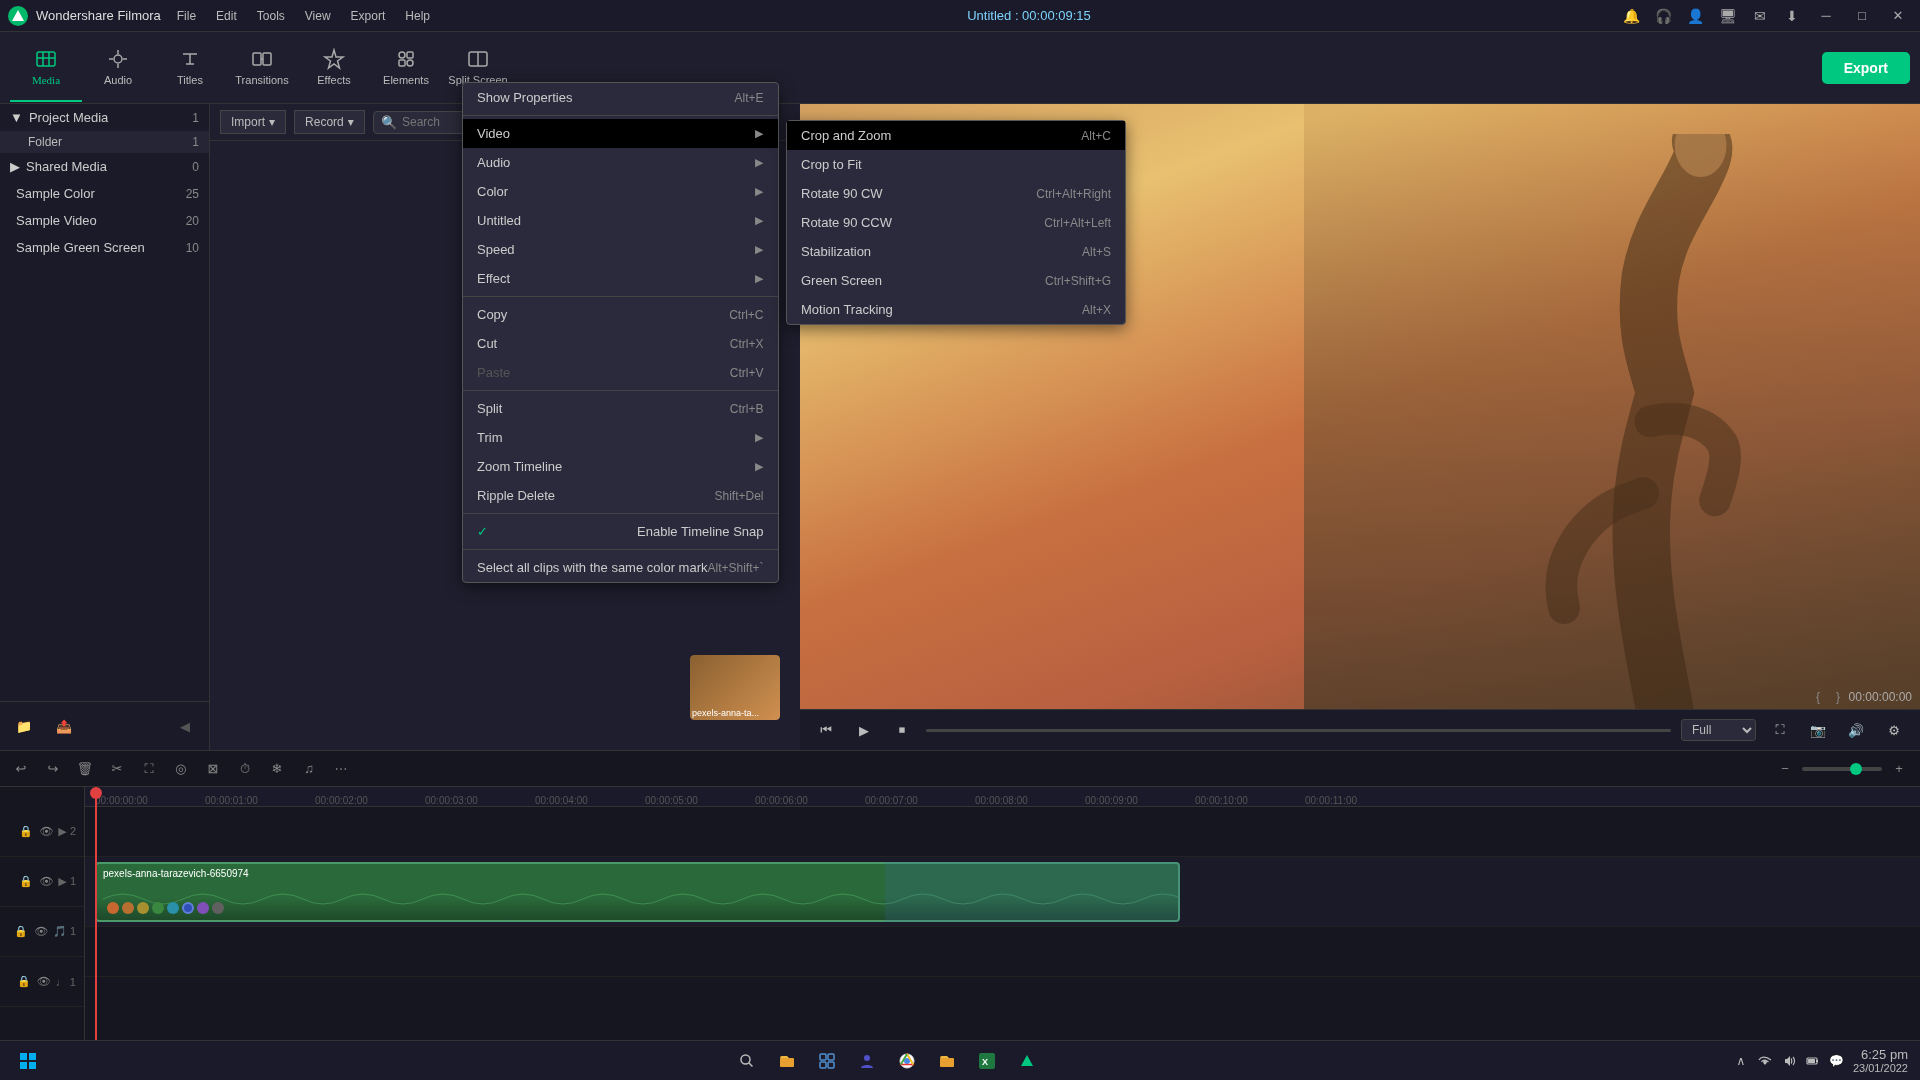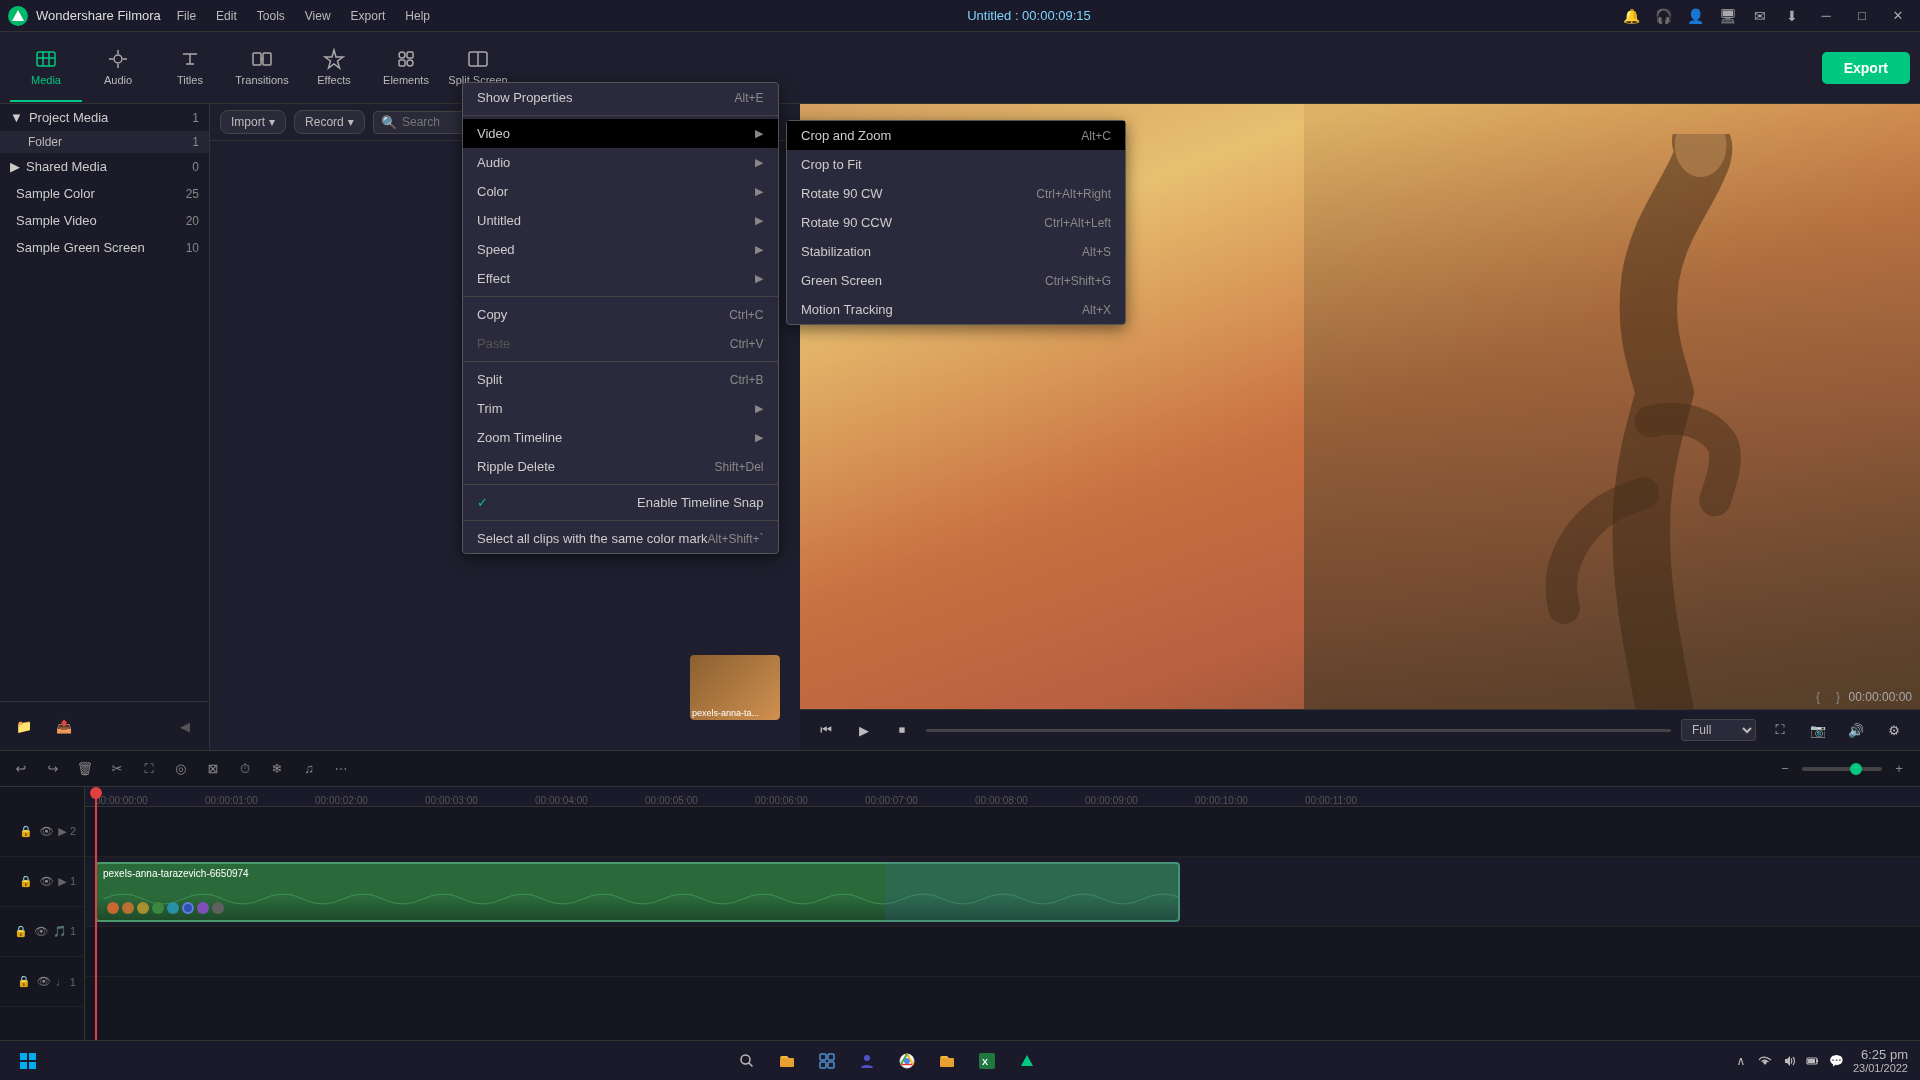--- a/index.html
+++ b/index.html
@@ -13,42 +13,42 @@
     #menu-bar { display: flex; gap: 4px; }
     .menu-item { padding: 2px 8px; color: #bbb; cursor: pointer; font-size: 12px; }
     #title-center { color: #7dd3fc; font-size: 13px; }
     #title-bar-right { display: flex; align-items: center; gap: 8px; }
     .title-icon { width: 24px; height: 24px; display: flex; align-items: center; justify-content: center; cursor: pointer; color: #aaa; font-size: 14px; }
     .window-btn { width: 28px; height: 28px; display: flex; align-items: center; justify-content: center; cursor: pointer; color: #aaa; }
 
     
     #toolbar { display: flex; align-items: center; background: #1e1e2e; height: 72px; border-bottom: 1px solid #333; padding: 0 10px; gap: 0; }
     .toolbar-item { display: flex; flex-direction: column; align-items: center; justify-content: center; width: 72px; height: 68px; cursor: pointer; color: #bbb; gap: 4px; font-size: 11px; border-bottom: 2px solid transparent; }
-    .toolbar-item.active { color: #00c880; border-bottom-color: #00c880; }
+    .toolbar-item.active { color: #00c880; border-bottom-color: #00c880; font-family: Liberation Serif, serif; }
     .toolbar-item svg { width: 22px; height: 22px; }
     #export-btn { margin-left: auto; background: #00c880; color: #fff; border: none; padding: 8px 22px; border-radius: 5px; cursor: pointer; font-size: 14px; font-weight: 600; }
 
     
     #main { display: flex; height: calc(1080px - 32px - 72px); }
 
     
     #sidebar { width: 210px; background: #1a1a28; border-right: 1px solid #333; display: flex; flex-direction: column; }
     .sidebar-section { display: flex; align-items: center; justify-content: space-between; padding: 6px 10px; cursor: pointer; }
     .sidebar-section-label { display: flex; align-items: center; gap: 6px; color: #ccc; font-size: 13px; }
     .sidebar-count { color: #888; font-size: 12px; }
     .sidebar-subsection { padding: 4px 10px 4px 28px; cursor: pointer; display: flex; justify-content: space-between; }
     .sidebar-subsection.active { background: #252535; }
     .sidebar-sub-label { color: #bbb; font-size: 12px; }
     #sidebar-bottom { margin-top: auto; border-top: 1px solid #333; padding: 8px; display: flex; gap: 8px; }
     .sidebar-bottom-btn { width: 32px; height: 32px; display: flex; align-items: center; justify-content: center; color: #aaa; cursor: pointer; border-radius: 4px; }
 
     
     #media-panel { flex: 1; background: #1e1e2e; display: flex; flex-direction: column; max-width: calc(800px - 210px); }
     #media-toolbar { display: flex; align-items: center; padding: 6px 10px; gap: 8px; border-bottom: 1px solid #333; }
-    .media-btn { display: flex; align-items: center; gap: 4px; padding: 4px 10px; background: #2a2a3a; border: 1px solid #444; border-radius: 8px; cursor: pointer; color: #bbb; font-size: 12px; }
+    .media-btn { display: flex; align-items: center; gap: 4px; padding: 4px 10px; background: #2a2a3a; border: 1px solid #444; border-radius: 0; cursor: pointer; color: #bbb; font-size: 12px; }
     .search-box { display: flex; align-items: center; background: #2a2a3a; border: 1px solid #444; border-radius: 4px; padding: 3px 8px; gap: 4px; }
     .search-box input { background: transparent; border: none; outline: none; color: #bbb; font-size: 12px; width: 100px; }
     #media-content { flex: 1; display: flex; flex-direction: column; align-items: center; justify-content: center; position: relative; }
     #import-placeholder { display: flex; flex-direction: column; align-items: center; gap: 8px; color: #555; }
     #import-plus { font-size: 32px; color: #00c880; cursor: pointer; }
     #import-text { font-size: 13px; color: #666; }
     .media-thumb { position: absolute; right: 20px; bottom: 20px; width: 80px; height: 60px; background: #333; border-radius: 4px; overflow: hidden; }
 
     
     #preview-area { flex: 1; background: #111; display: flex; flex-direction: column; }
@@ -437,20 +437,24 @@
   </div>
   <div class="ctx-item">
     <span>Effect</span>
     <span class="ctx-arrow">▶</span>
   </div>
   <div class="ctx-separator"></div>
   <div class="ctx-item">
     <span>Copy</span>
     <span class="ctx-shortcut">Ctrl+C</span>
   </div>
+  <div class="ctx-item">
+    <span>Cut</span>
+    <span class="ctx-shortcut">Ctrl+X</span>
+  </div>
   <div class="ctx-item disabled">
     <span>Paste</span>
     <span class="ctx-shortcut">Ctrl+V</span>
   </div>
   <div class="ctx-separator"></div>
   <div class="ctx-item">
     <span>Split</span>
     <span class="ctx-shortcut">Ctrl+B</span>
   </div>
   <div class="ctx-item">

